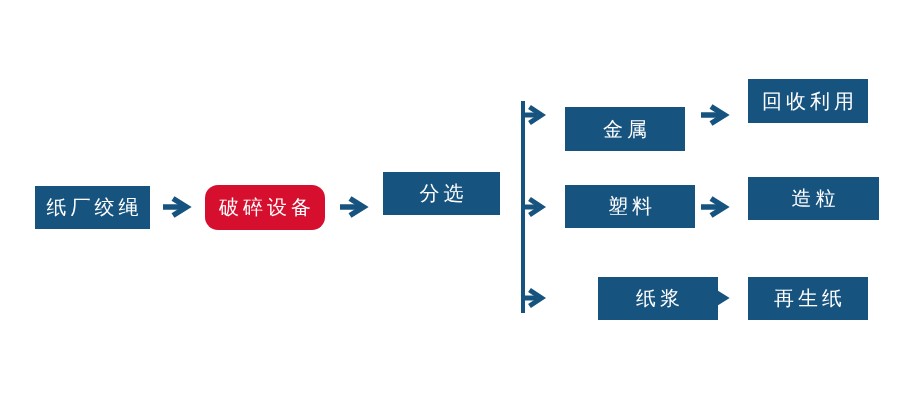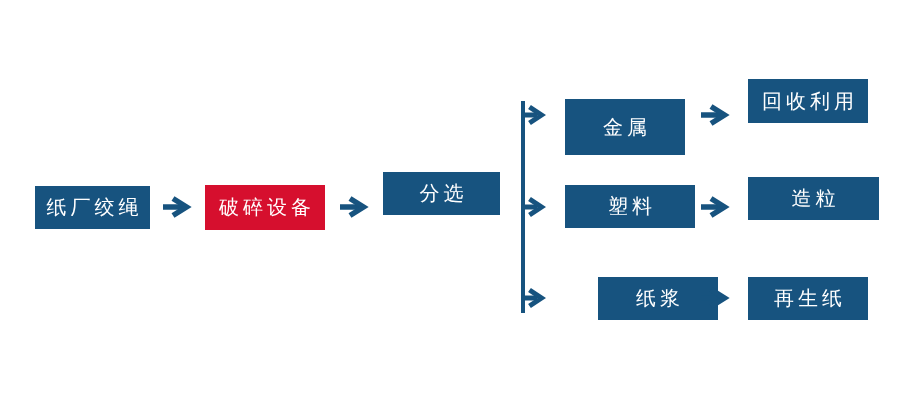--- a/index.html
+++ b/index.html
@@ -25,21 +25,21 @@
     display: flex;
     align-items: center;
     justify-content: center;
     color: var(--text);
     font-size: 20px;
     letter-spacing: 4px;
     padding-left: 4px; 
     white-space: nowrap;
   }
   .node.blue { background: var(--blue); }
-  .node.red  { background: var(--red); }
+  .node.red  { background: var(--red); border-radius: 13px; }
 
   .arrow-icon {
     position: absolute;
     color: var(--blue);
   }
   .arrow-icon svg { display: block; }
 
   .vline {
     position: absolute;
     background: var(--blue);
@@ -52,21 +52,21 @@
 
   .pos-arrow1  { left: 162px; top: 196px; }
   .pos-arrow2  { left: 339px; top: 196px; }
 
   .pos-vline   { left: 521px; top: 101px; width: 4px; height: 212px; }
 
   .pos-b0-tap  { left: 522px; top: 104px; }
   .pos-b1-tap  { left: 522px; top: 196px; }
   .pos-b2-tap  { left: 522px; top: 287px; }
 
-  .pos-b0-mat  { left: 565px; top: 99px;  width: 120px; height: 56px; }
+  .pos-b0-mat  { left: 565px; top: 107px;  width: 120px; height: 44px; }
   .pos-b1-mat  { left: 565px; top: 185px; width: 130px; height: 43px; }
   .pos-b2-mat  { left: 598px; top: 277px; width: 120px; height: 43px; }
 
   .pos-b0-arr  { left: 700px; top: 104px; }
   .pos-b1-arr  { left: 700px; top: 196px; }
   .pos-b2-arr  { left: 700px; top: 287px; }
 
   .pos-b0-res  { left: 748px; top: 79px;  width: 120px; height: 44px; }
   .pos-b1-res  { left: 748px; top: 177px; width: 131px; height: 43px; }
   .pos-b2-res  { left: 748px; top: 277px; width: 120px; height: 43px; }

